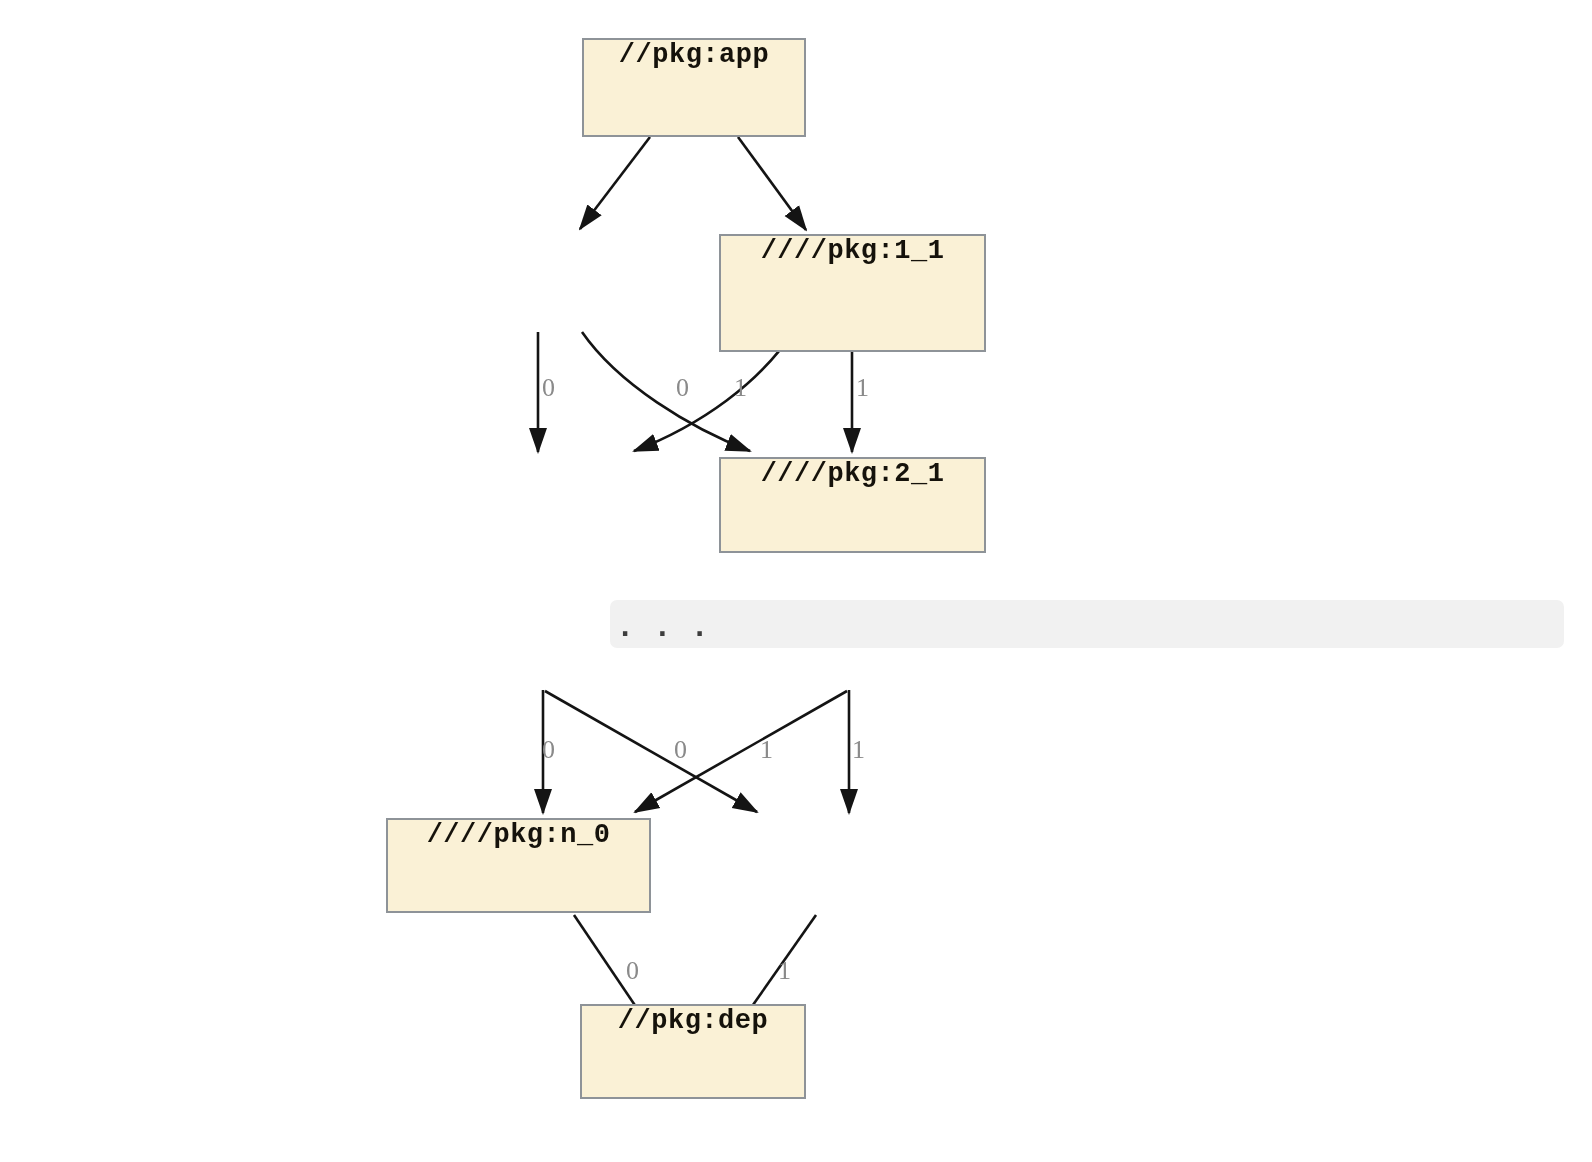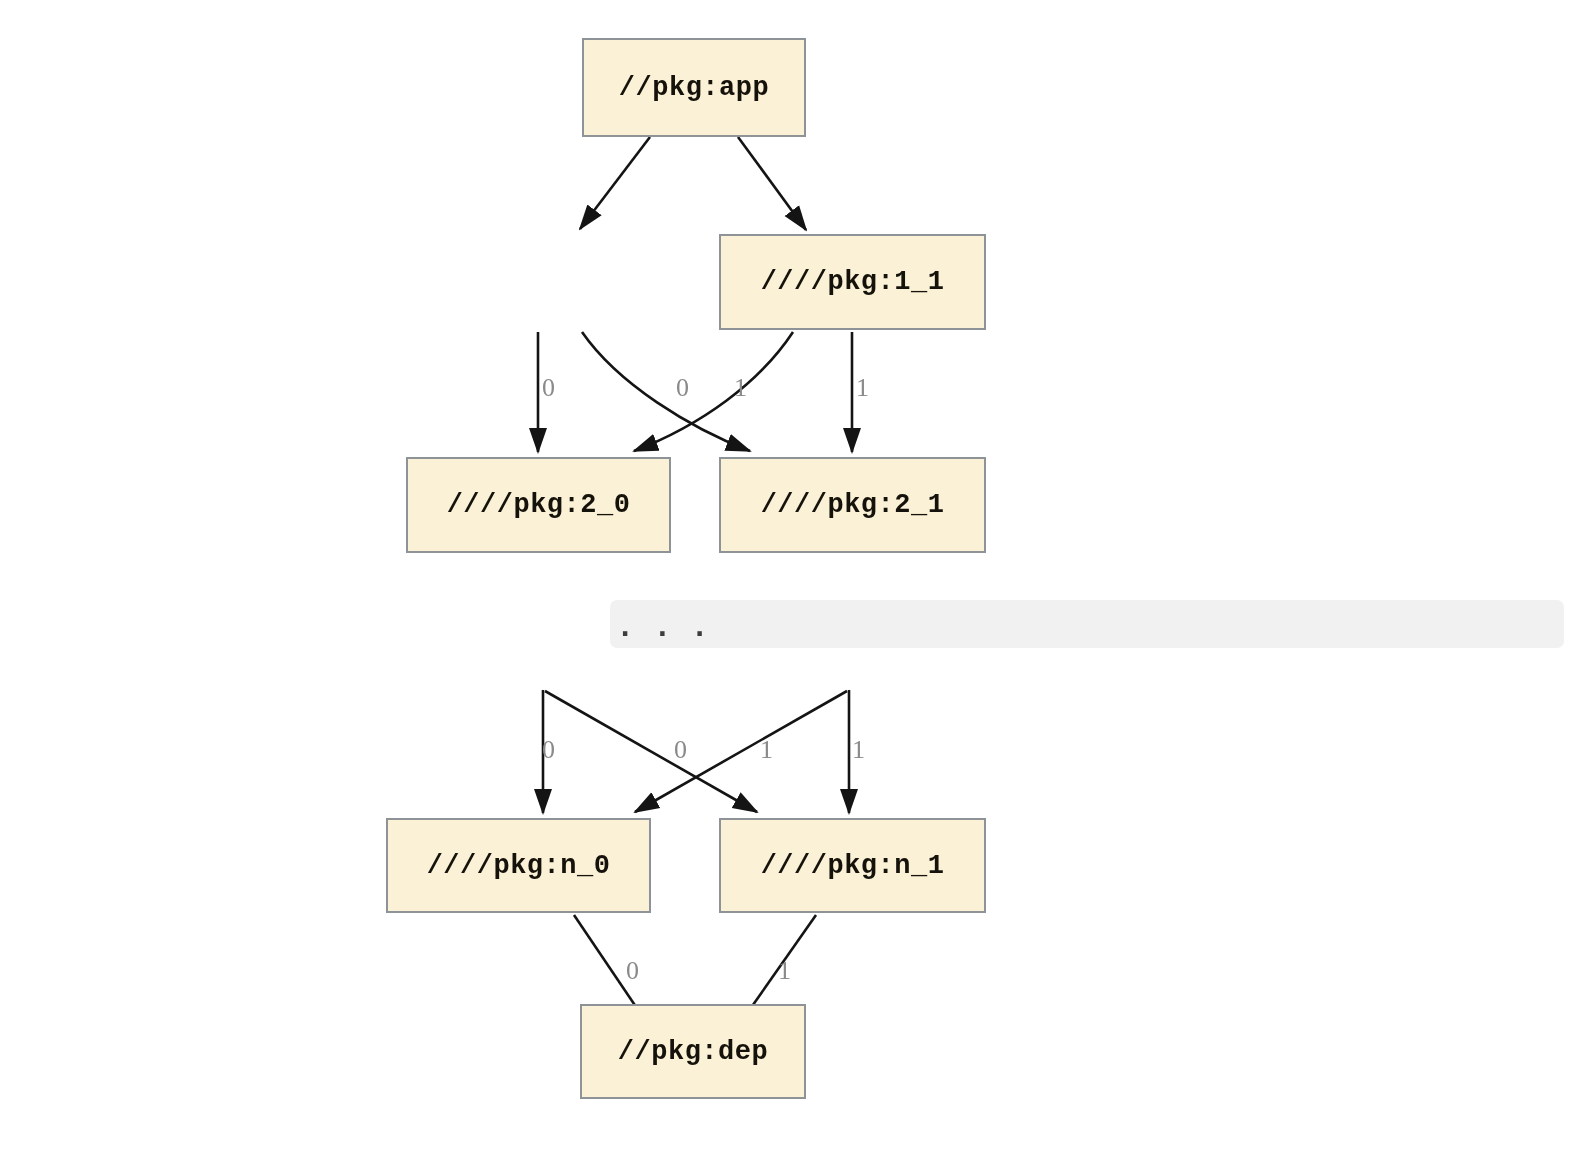--- a/index.html
+++ b/index.html
@@ -4,21 +4,21 @@
 <style>
   html,body{margin:0;padding:0;background:#ffffff;}
   .stage{
     position:relative;width:1592px;height:1162px;background:#ffffff;
     overflow:hidden;font-family:"Liberation Sans",sans-serif;
   }
   .edges-svg{position:absolute;left:0;top:0;}
   .edge{stroke:#141414;stroke-width:2.6;fill:none;}
   .node{
     position:absolute;background:#faf1d6;border:2.5px solid #8e9398;
-    box-sizing:border-box;display:flex;align-items:center;justify-content:center;
+    box-sizing:border-box;display:flex;align-items:flex-start;justify-content:center;
   }
   .node-label{
     font-family:"Liberation Mono","DejaVu Sans Mono",monospace;
     font-weight:700;font-size:27px;color:#15120b;letter-spacing:0.5px;
     white-space:pre;
   }
   .elabel{
     position:absolute;font-family:"Liberation Serif","DejaVu Serif",serif;
     font-size:26px;line-height:1.2;color:#8a8a8a;
   }
@@ -55,43 +55,37 @@
     <path class="edge" marker-end="url(#arrow)" d="M849,690 L849,813"></path>
     <path class="edge" marker-end="url(#arrow)" d="M574,915 L653,1032"></path>
     <path class="edge" marker-end="url(#arrow)" d="M816,915 L734,1032"></path>
   </svg>
 
   <div class="node" style="left:582px;top:38px;width:224px;height:99px">
     <span class="node-label">//pkg:app</span>
   </div>
 
 
-  <div class="node" style="left:719px;top:234px;width:267px;height:96px">
+  <div class="node" style="left:719px;top:234px;width:267px;height:118px">
     <span class="node-label">////pkg:1_1</span>
   </div>
 
-  <div class="node" style="left:406px;top:457px;width:265px;height:96px">
-    <span class="node-label">////pkg:2_0</span>
-  </div>
 
   <div class="node" style="left:719px;top:457px;width:267px;height:96px">
     <span class="node-label">////pkg:2_1</span>
   </div>
 
   <div class="band">
     <div class="band-dots">...</div>
   </div>
 
   <div class="node" style="left:386px;top:818px;width:265px;height:95px">
     <span class="node-label">////pkg:n_0</span>
   </div>
 
-  <div class="node" style="left:719px;top:818px;width:267px;height:95px">
-    <span class="node-label">////pkg:n_1</span>
-  </div>
 
   <div class="node" style="left:580px;top:1004px;width:226px;height:95px">
     <span class="node-label">//pkg:dep</span>
   </div>
 
   <span class="elabel" style="left:542px;top:372px">0</span>
   <span class="elabel" style="left:676px;top:372px">0</span>
   <span class="elabel" style="left:734px;top:372px">1</span>
   <span class="elabel" style="left:856px;top:372px">1</span>
 

